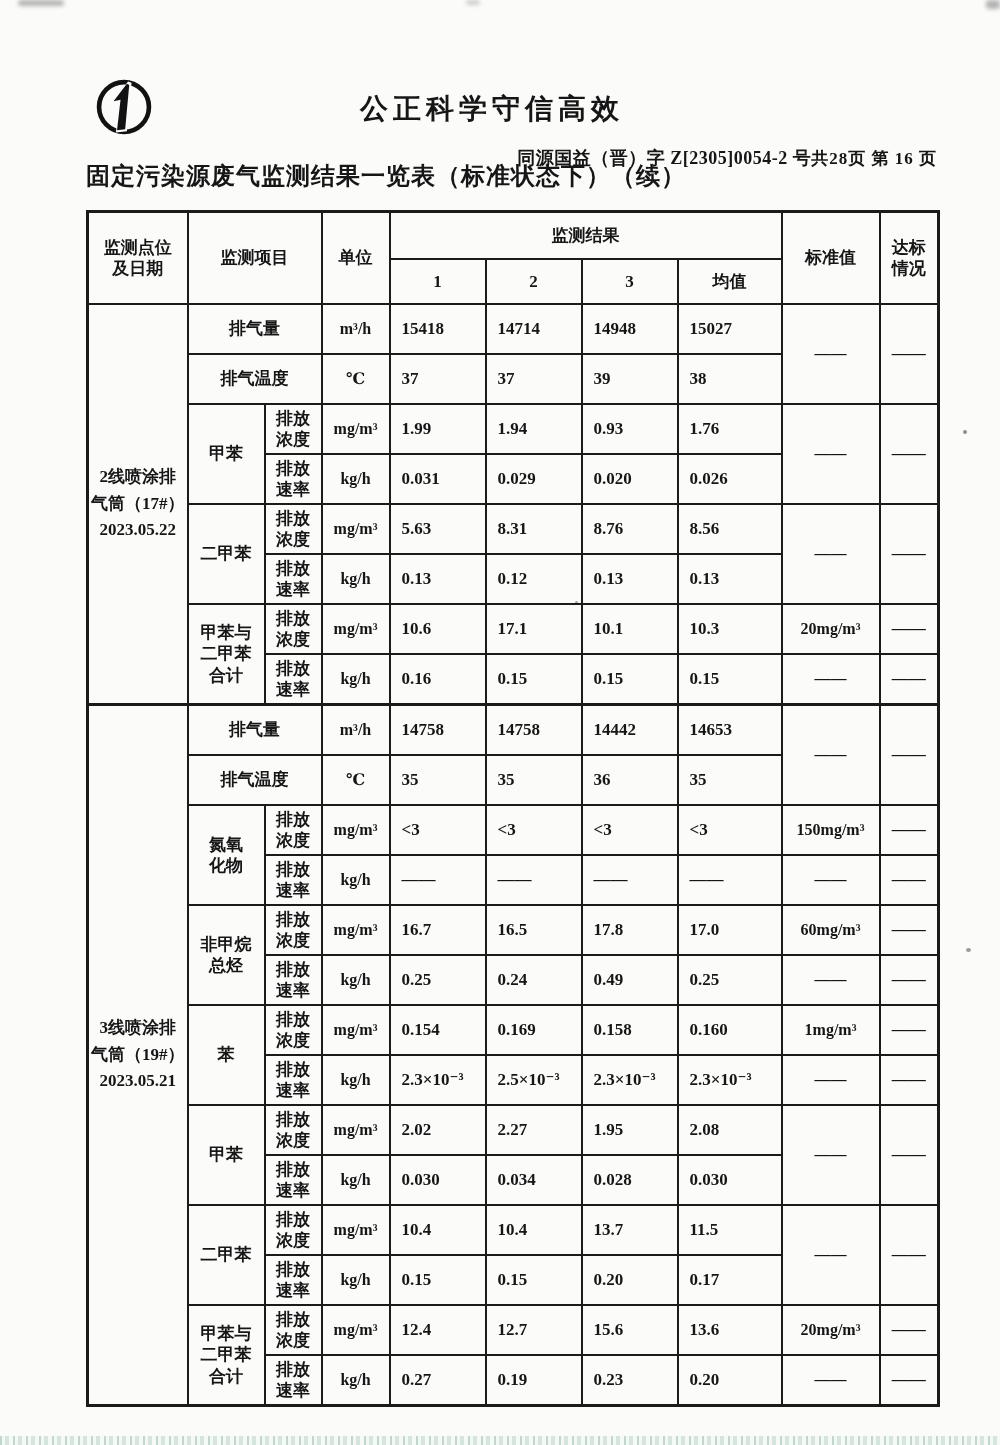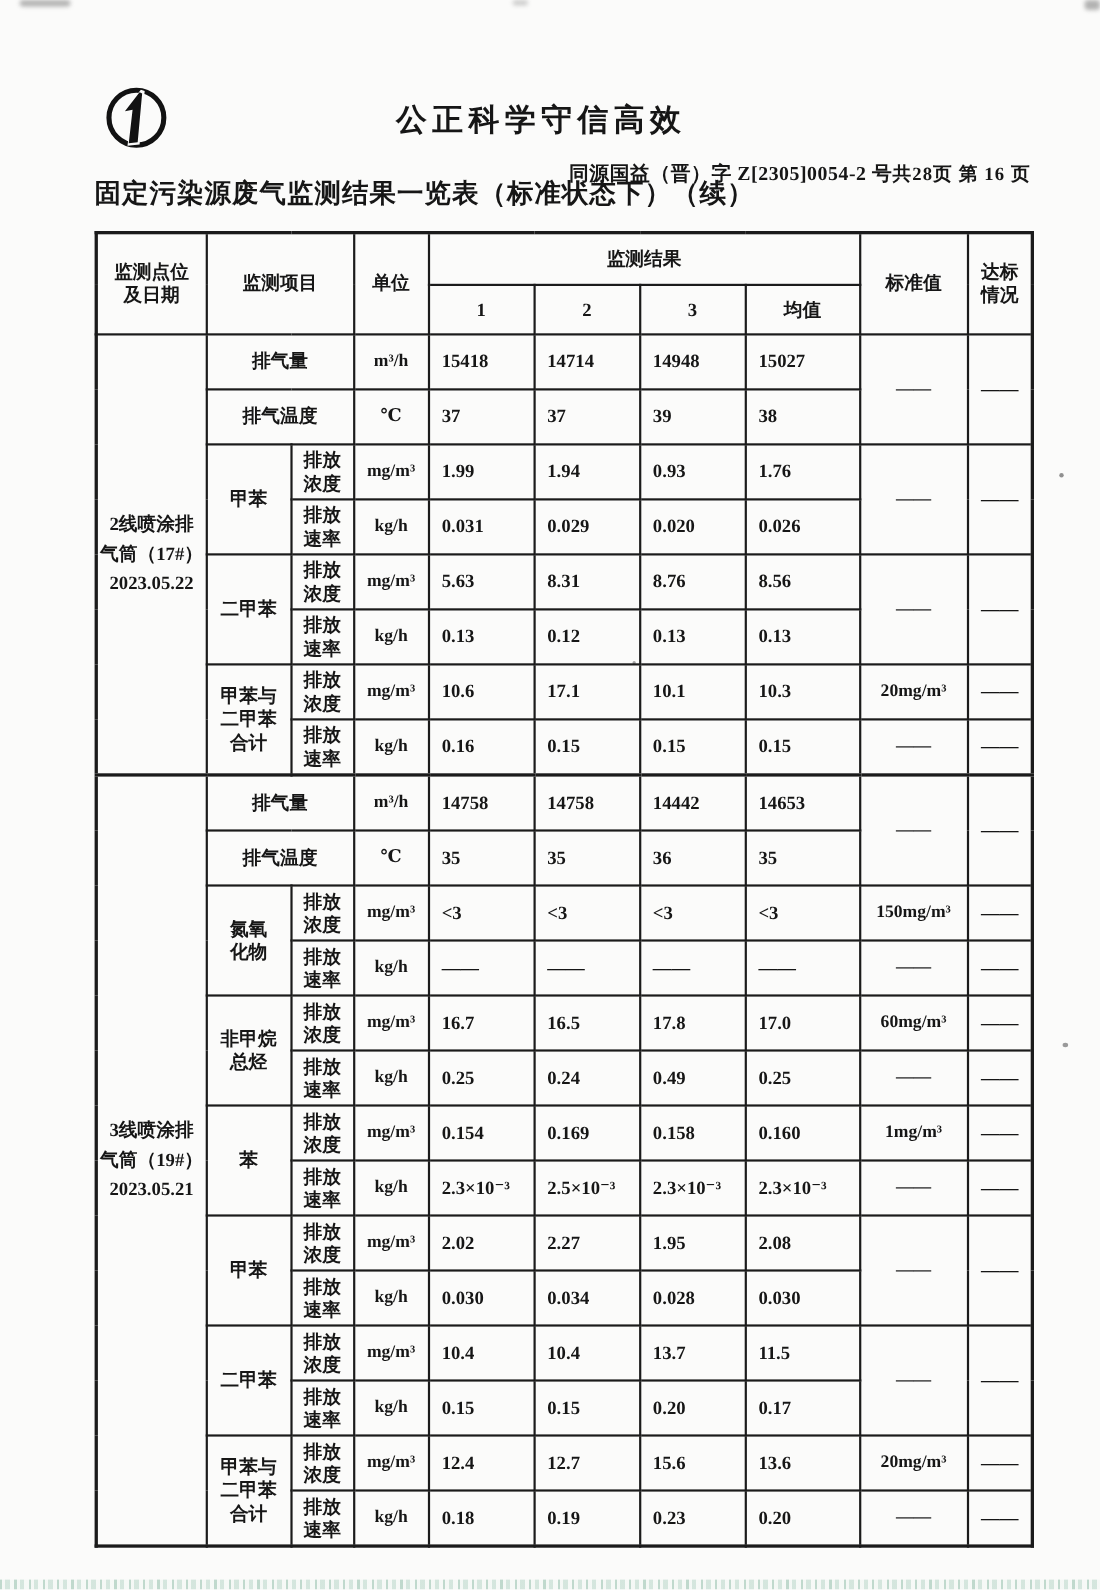--- a/index.html
+++ b/index.html
@@ -353,21 +353,21 @@
         <td class="value-cell">12.7</td>
         <td class="value-cell">15.6</td>
         <td class="value-cell">13.6</td>
         <td class="std-cell" rowspan="1">20mg/m³</td>
         <td class="status-cell" rowspan="1">——</td>
       </tr>
       <tr>
         <td class="sub-cell">排放
 速率</td>
         <td class="unit-cell">kg/h</td>
-        <td class="value-cell">0.18</td>
+        <td class="value-cell">0.27</td>
         <td class="value-cell">0.19</td>
         <td class="value-cell">0.23</td>
         <td class="value-cell">0.20</td>
         <td class="std-cell" rowspan="1">——</td>
         <td class="status-cell" rowspan="1">——</td>
       </tr>
     </tbody>
 </table>
 
 </body></html>

